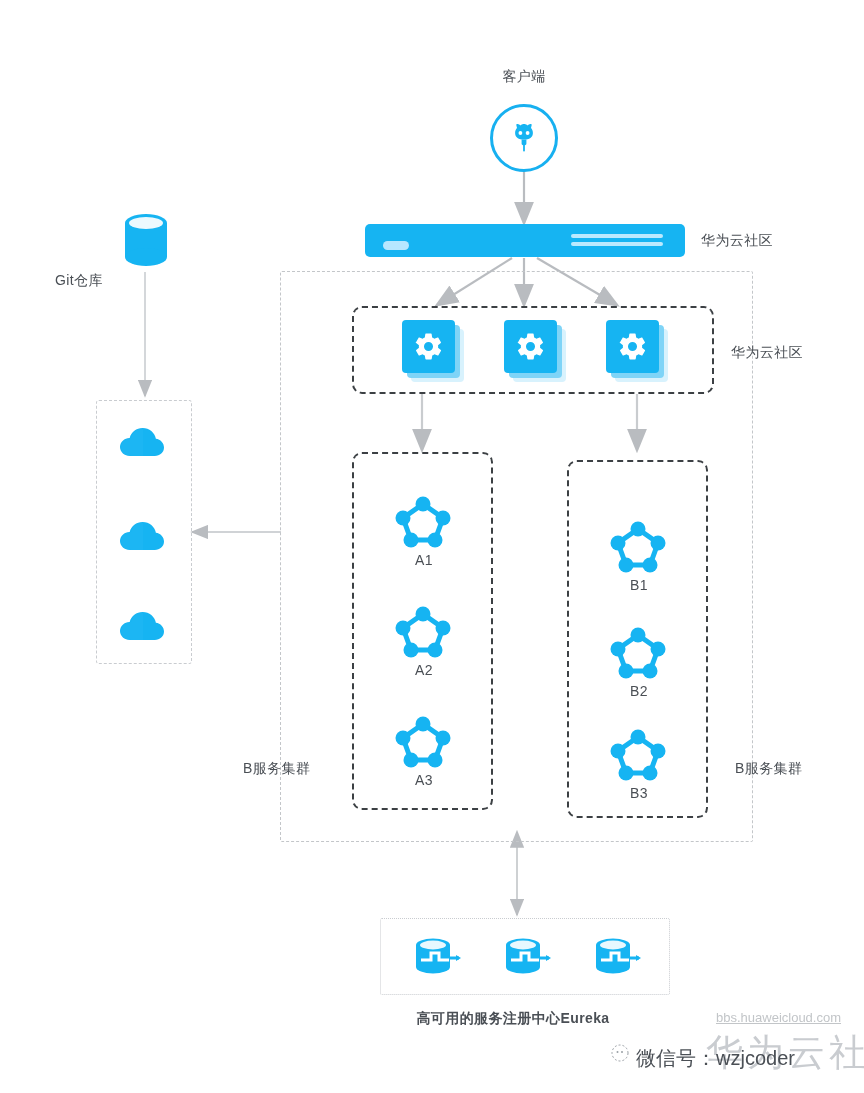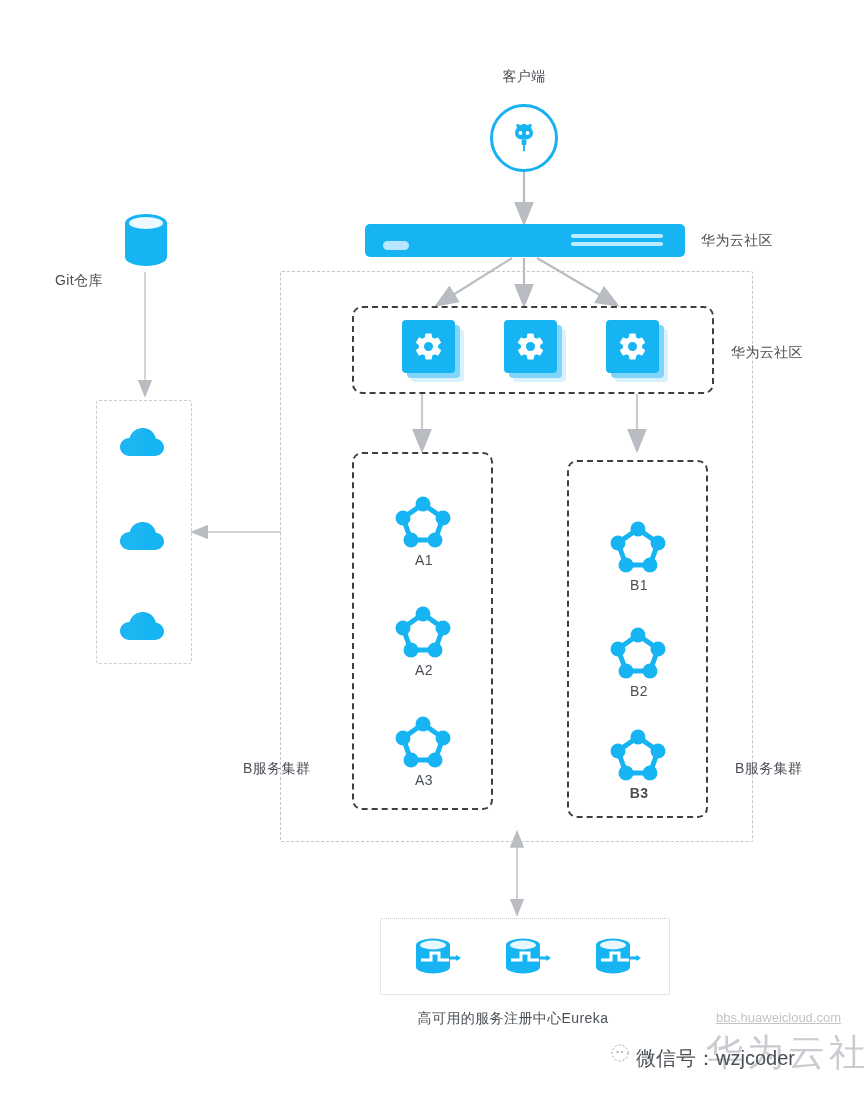--- a/index.html
+++ b/index.html
@@ -334,21 +334,21 @@
         <g stroke="#16b4f2" stroke-width="5" fill="none">
           <path d="M28 10 L48 24 L40 46 L16 46 L8 24 Z"></path>
         </g>
         <circle cx="28" cy="10" r="7.5" fill="#16b4f2"></circle>
         <circle cx="48" cy="24" r="7.5" fill="#16b4f2"></circle>
         <circle cx="40" cy="46" r="7.5" fill="#16b4f2"></circle>
         <circle cx="16" cy="46" r="7.5" fill="#16b4f2"></circle>
         <circle cx="8" cy="24" r="7.5" fill="#16b4f2"></circle>
       </svg>
     </div>
-    <div class="lbl center" style="left:70px;top:323px;font-weight:bold;">B3</div>
+    <div class="lbl center" style="left:70px;top:323px;">B3</div>
   </div>
   <div class="lbl" style="left:735px;top:760px;text-align:right;">B服务集群</div>
 
   <div class="dotted-box" style="left:380px;top:918px;width:290px;height:77px;">
     <div class="eureka-node" style="left:28px;top:15px;">
       <svg width="54" height="48" viewBox="0 0 54 48">
         <ellipse cx="24" cy="11" rx="17" ry="6.5" fill="#16b4f2"></ellipse>
         <rect x="7" y="11" width="34" height="22" fill="#16b4f2"></rect>
         <ellipse cx="24" cy="33" rx="17" ry="6.5" fill="#16b4f2"></ellipse>
         <ellipse cx="24" cy="11" rx="13" ry="4.4" fill="#ffffff" opacity=".9"></ellipse>
@@ -373,21 +373,21 @@
         <ellipse cx="24" cy="11" rx="17" ry="6.5" fill="#16b4f2"></ellipse>
         <rect x="7" y="11" width="34" height="22" fill="#16b4f2"></rect>
         <ellipse cx="24" cy="33" rx="17" ry="6.5" fill="#16b4f2"></ellipse>
         <ellipse cx="24" cy="11" rx="13" ry="4.4" fill="#ffffff" opacity=".9"></ellipse>
         <path d="M12 26 h10 v-7 h8 v7 h10" stroke="#ffffff" stroke-width="3" fill="none"></path>
         <path d="M41 24 l9 0" stroke="#16b4f2" stroke-width="3"></path>
         <path d="M47 21 l5 3 -5 3 z" fill="#16b4f2"></path>
       </svg>
     </div>
   </div>
-  <div class="lbl center" style="left:513px;top:1010px;">高可用的服务注册中心Eureka</div>
+  <div class="lbl center" style="left:513px;top:1010px;font-weight:bold;">高可用的服务注册中心Eureka</div>
 
   <div class="wm-big" style="left:706px;top:1028px;">华为云社区</div>
   <div class="wm-url" style="left:716px;top:1010px;text-decoration:underline;">bbs.huaweicloud.com</div>
   <div class="wm-icon" style="left:611px;top:1044px;">
     <svg width="18" height="18" viewBox="0 0 18 18">
       <circle cx="9" cy="9" r="8" fill="none" stroke="#9aa0a6" stroke-width="1" stroke-dasharray="2 2"></circle>
       <circle cx="6.5" cy="8" r="1" fill="#9aa0a6"></circle>
       <circle cx="11" cy="8" r="1" fill="#9aa0a6"></circle>
     </svg>
   </div>

